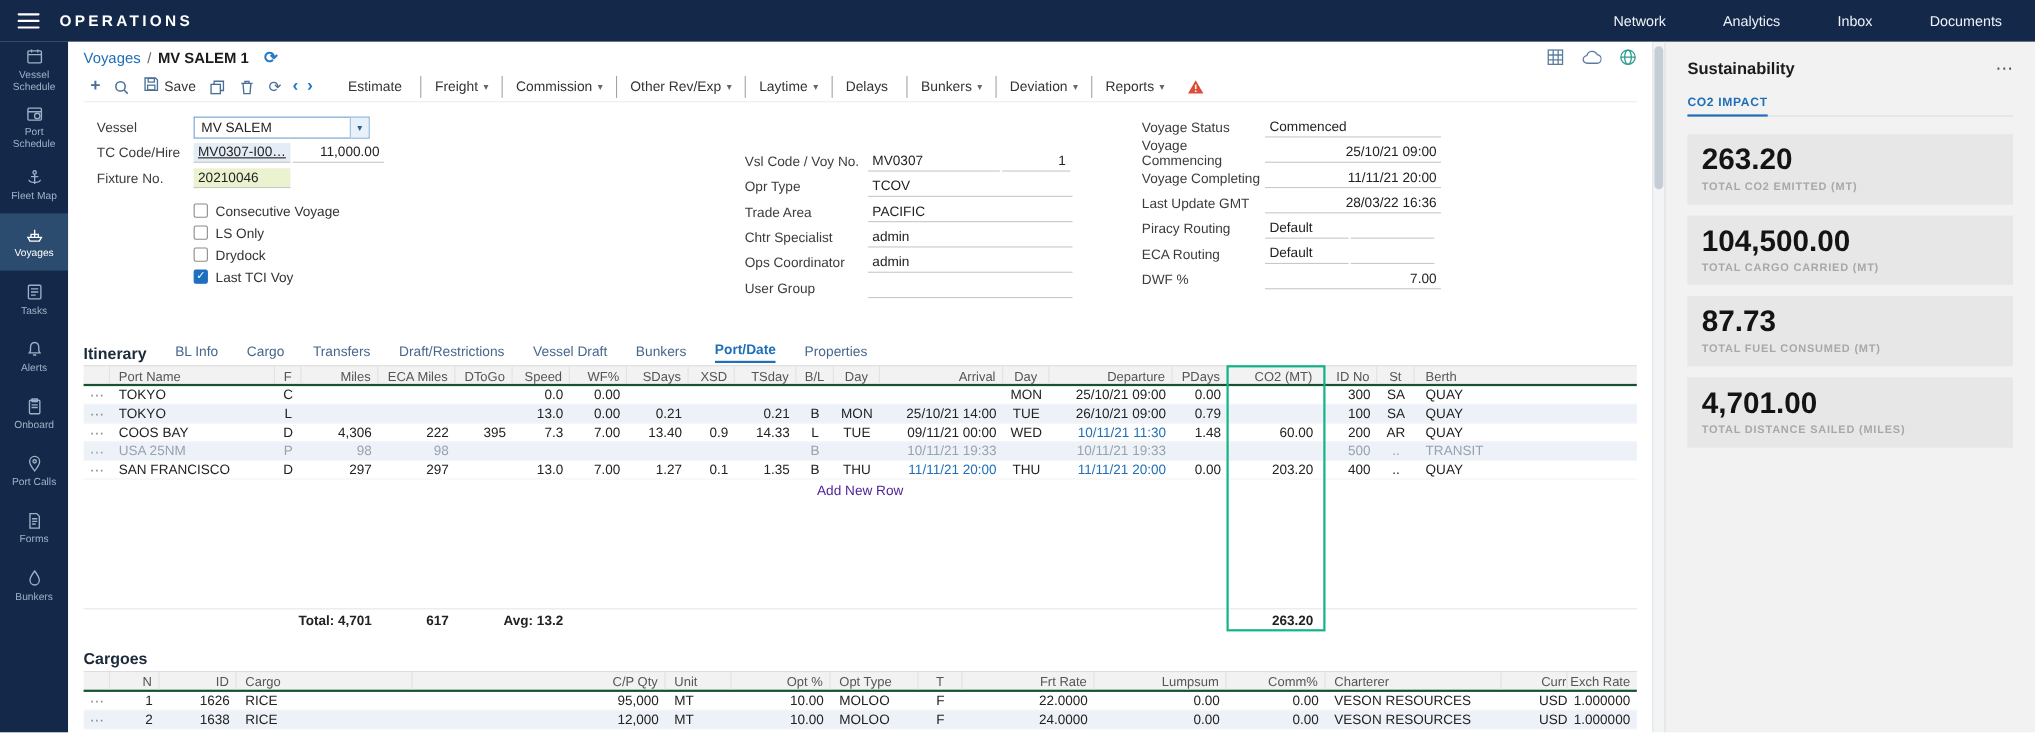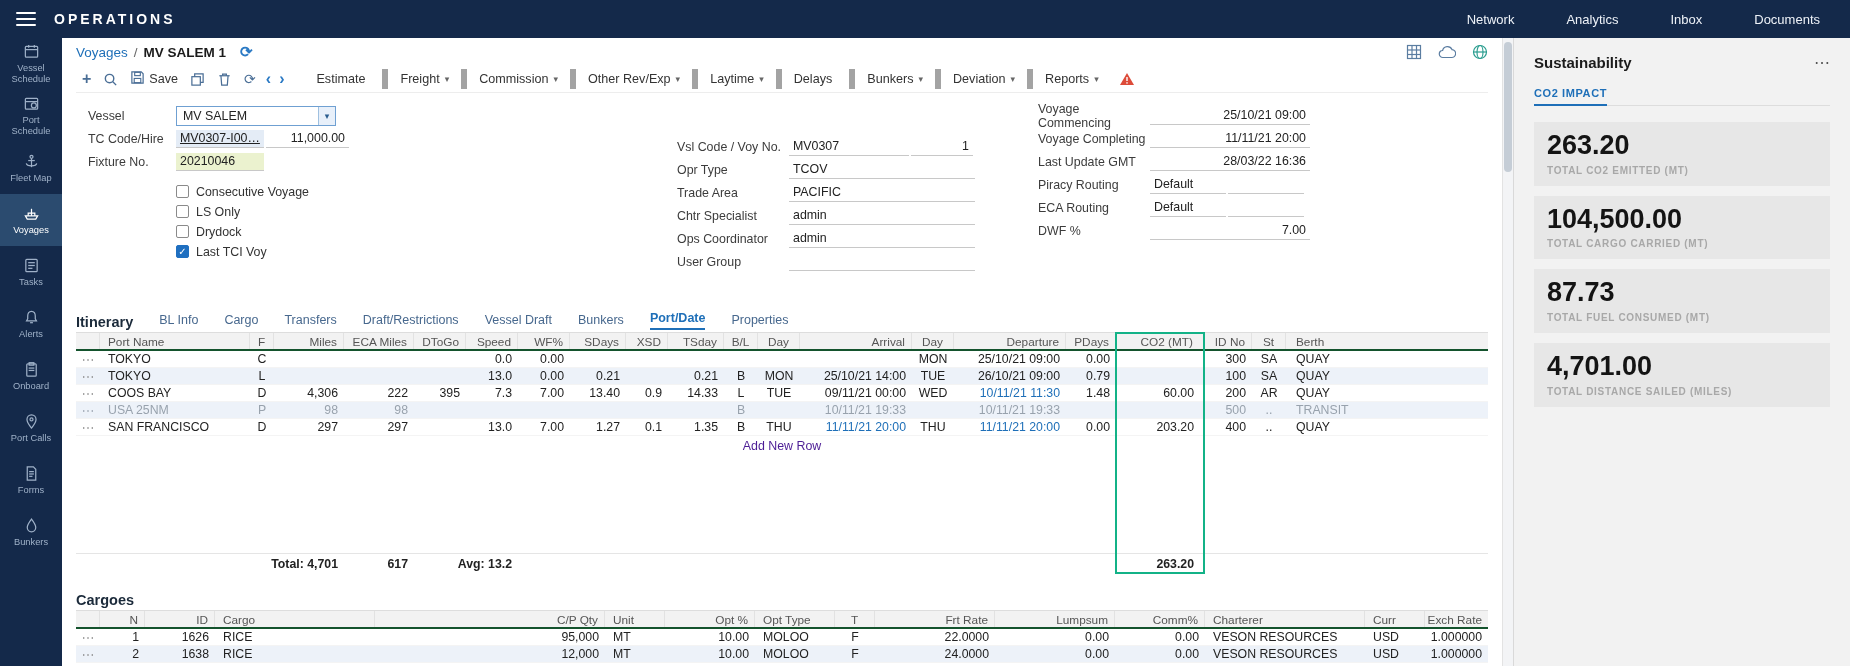--- a/index.html
+++ b/index.html
@@ -38,21 +38,21 @@
 
   
   .toolbar { height:27px; display:flex; align-items:center; border-bottom:1px solid #ededed; }
   .tb-btn { display:flex; align-items:center; gap:4px; padding:2px 6px; cursor:pointer; color:#4a6e96; }
   .tb-plus { font-size:16px; font-weight:700; }
   .tb-text { font-size:12.6px; color:#333; }
   .tb-chev { font-size:16px; color:#2a79c4; font-weight:700; padding:0 4px; }
   .tb-sync { font-size:14px; color:#4a6e96; }
   .tb-menus { display:flex; align-items:center; margin-left:16px; }
   .tb-menu { display:flex; align-items:center; gap:5px; font-size:12.6px; color:#333;
-    padding:3px 12px; border-left:6px solid #a3a3a3; cursor:pointer; white-space:nowrap; }
+    padding:3px 12px; border-left:1px solid #a3a3a3; cursor:pointer; white-space:nowrap; }
   .tb-menu:first-child { border-left:none; }
   .tb-caret { font-size:9px; color:#666; }
   .tb-warn { margin-left:8px; display:flex; cursor:pointer; }
 
   
   .form-area { display:flex; padding:12px 0 0 12px; }
   .form-col { }
   .col1 { width:270px; }
   .col2 { margin-left:319px; width:300px;margin-top:31px; }
   .col3 { margin-left:61px; width:272px; }
@@ -134,21 +134,21 @@
   .g-cargo{width:160px;text-align:left;padding-left:8px}
   .g-qty{width:230px;text-align:right;padding-right:6px}
   .g-unit{width:60px;text-align:left;padding-left:8px}
   .g-opt{width:90px;text-align:right;padding-right:6px}
   .g-opttype{width:80px;text-align:left;padding-left:8px}
   .g-t{width:40px;text-align:center}
   .g-frt{width:120px;text-align:right;padding-right:6px}
   .g-lump{width:120px;text-align:right;padding-right:6px}
   .g-comm{width:90px;text-align:right;padding-right:6px}
   .g-chtr{width:160px;text-align:left;padding-left:8px}
-  .g-curr{width:60px;text-align:left;padding-left:8px}
+  .g-curr{width:60px;text-align:right;padding-left:8px}
   .g-exch{flex:1;text-align:right;padding-right:6px}
 
   
   .main-scrollbar { width:11px; background:#f3f4f6; border-left:1px solid #e3e3e3; position:relative; flex-shrink:0; }
   .scroll-thumb { position:absolute; top:4px; left:1px; width:8px; height:130px; background:#c5cdd6; border-radius:4px; }
 
   
   .right-panel { width:337px; background:#f2f2f2; border-left:1px solid #d9d9d9; padding:16px 20px 0; flex-shrink:0; }
   .panel-title-row { display:flex; align-items:center; justify-content:space-between; }
   .panel-title { font-size:15px; font-weight:700; color:#1b1b1b; }
@@ -476,20 +476,24 @@
           <span class="f-label">Ops Coordinator</span>
           <div class="f-field w186">admin</div>
         </div>
         <div class="f-row">
           <span class="f-label">User Group</span>
           <div class="f-field w186"></div>
         </div>
       </div>
 
       <div class="form-col col3">
+        <div class="f-row">
+          <span class="f-label">Voyage Status</span>
+          <div class="f-field w160">Commenced</div>
+        </div>
         <div class="f-row">
           <span class="f-label">Voyage Commencing</span>
           <div class="f-field w160 num">25/10/21 09:00</div>
         </div>
         <div class="f-row">
           <span class="f-label">Voyage Completing</span>
           <div class="f-field w160 num">11/11/21 20:00</div>
         </div>
         <div class="f-row">
           <span class="f-label">Last Update GMT</span>

